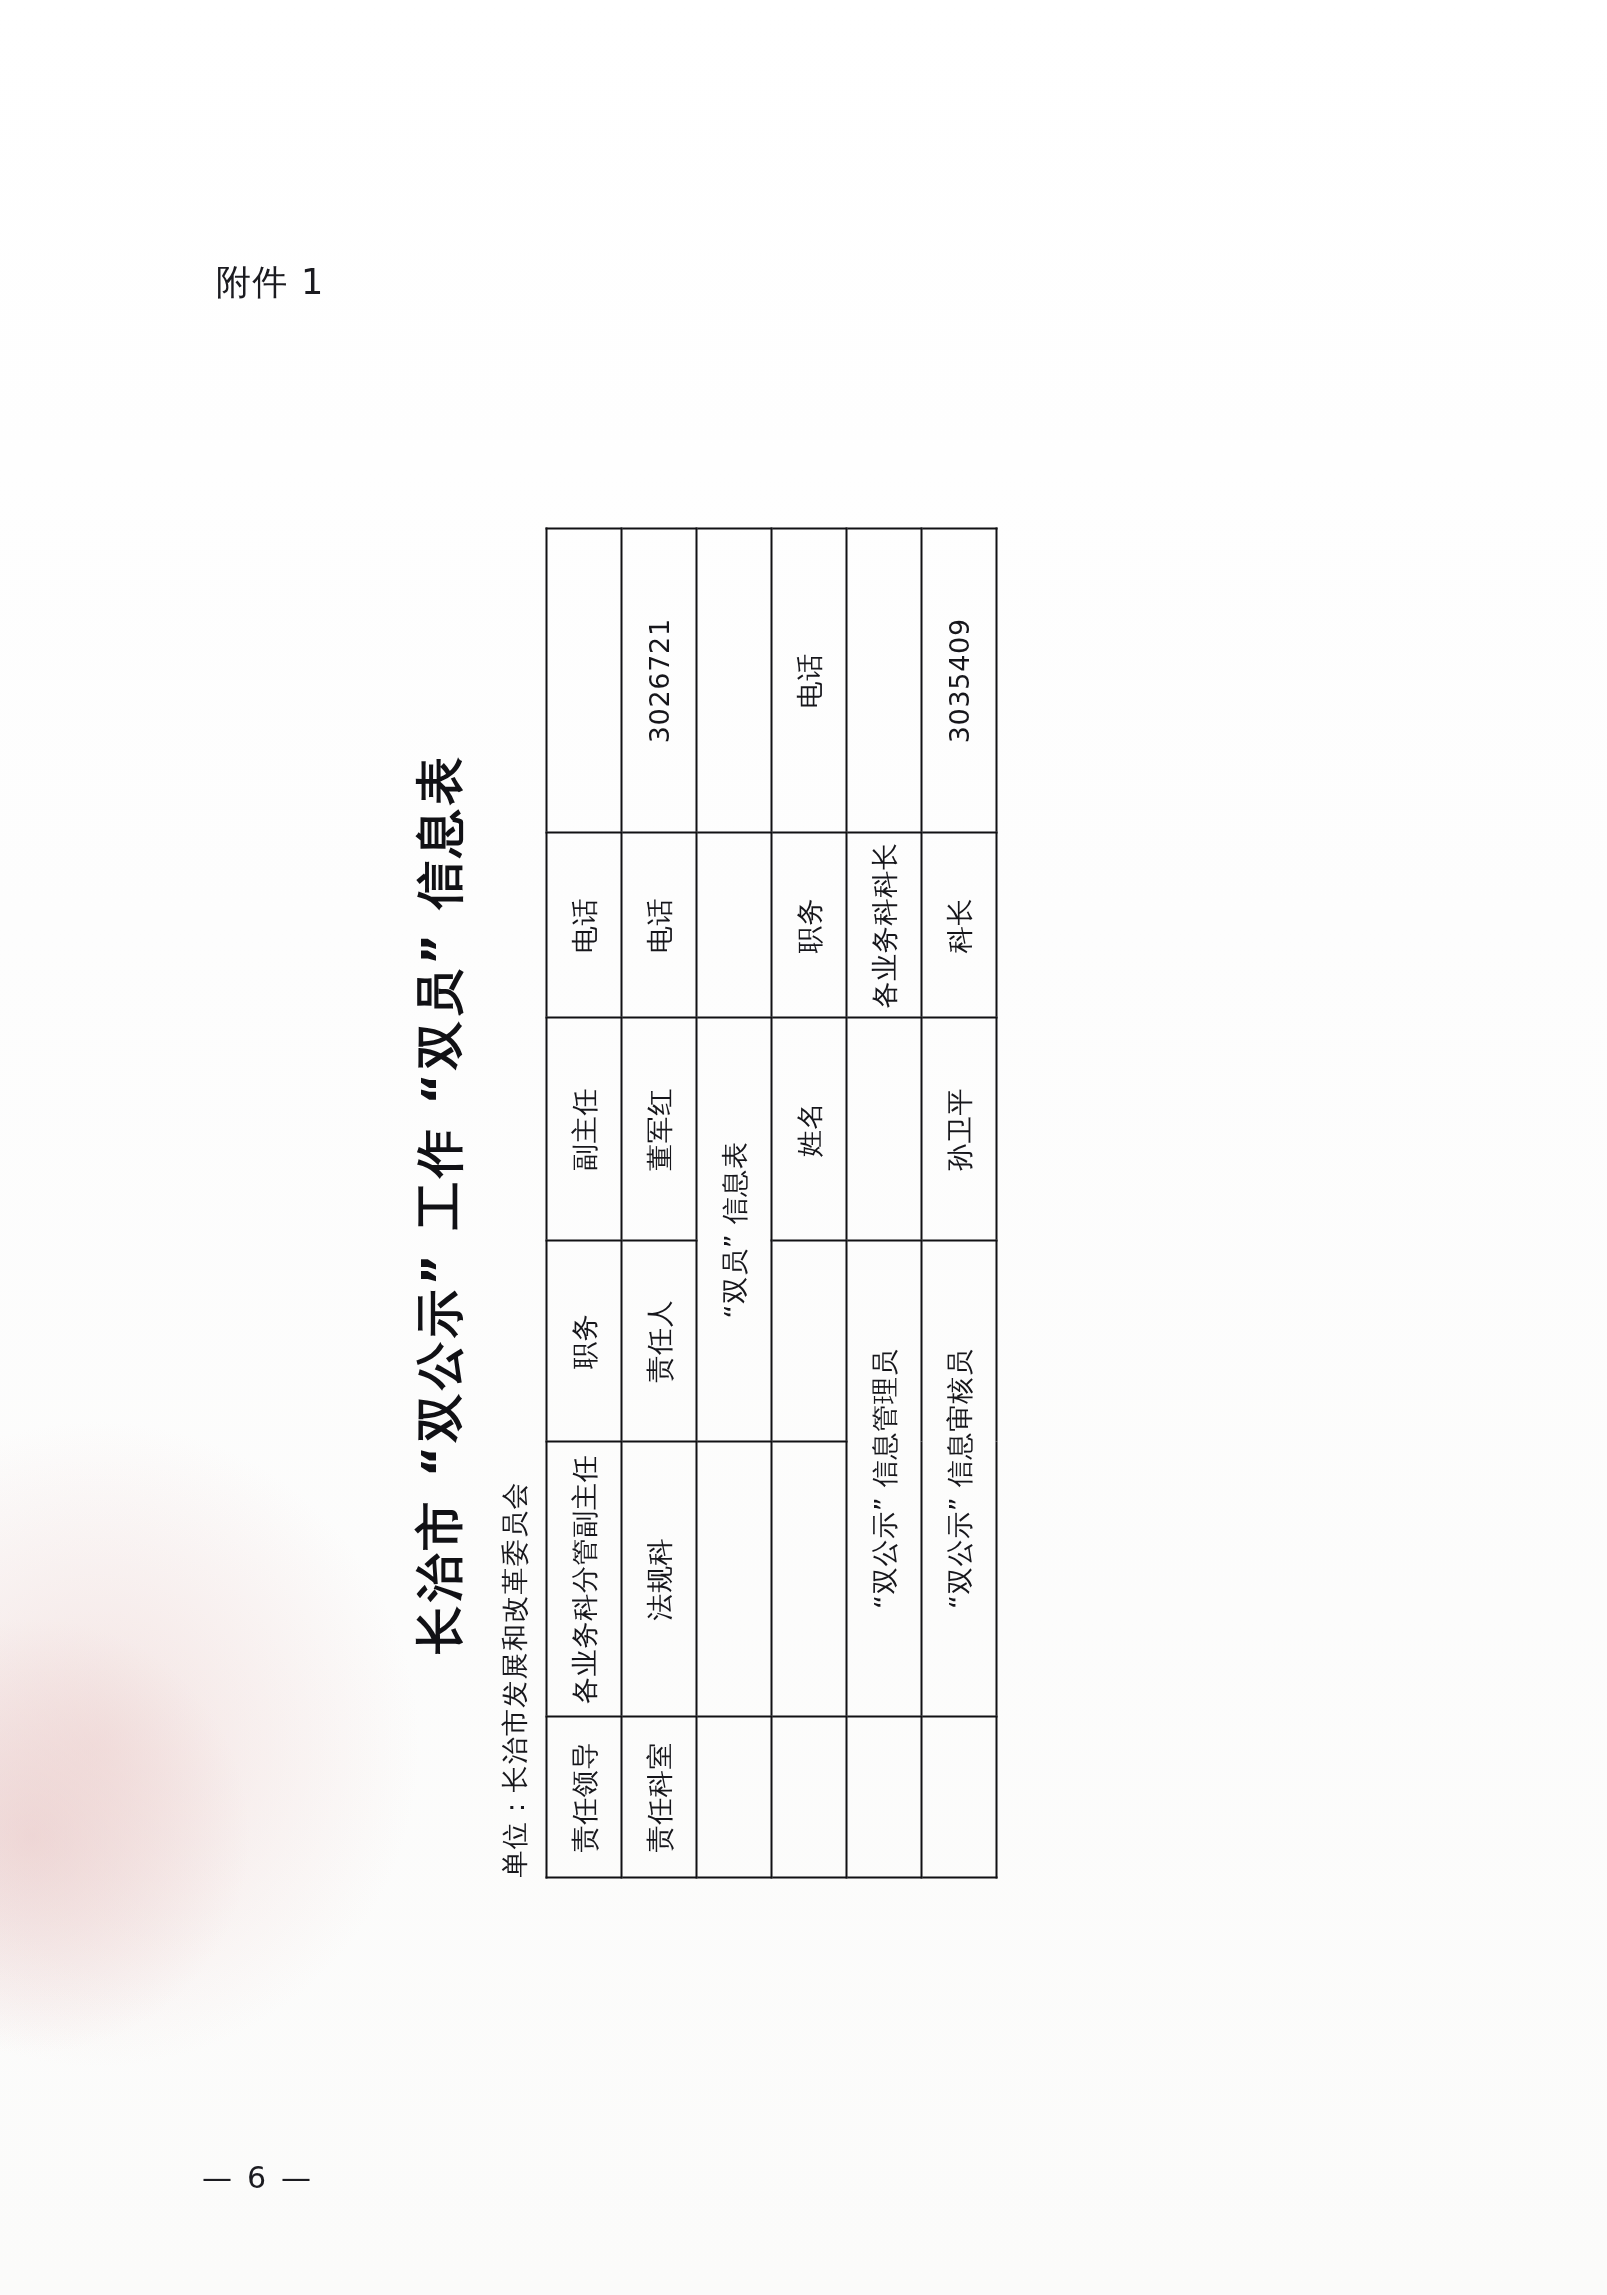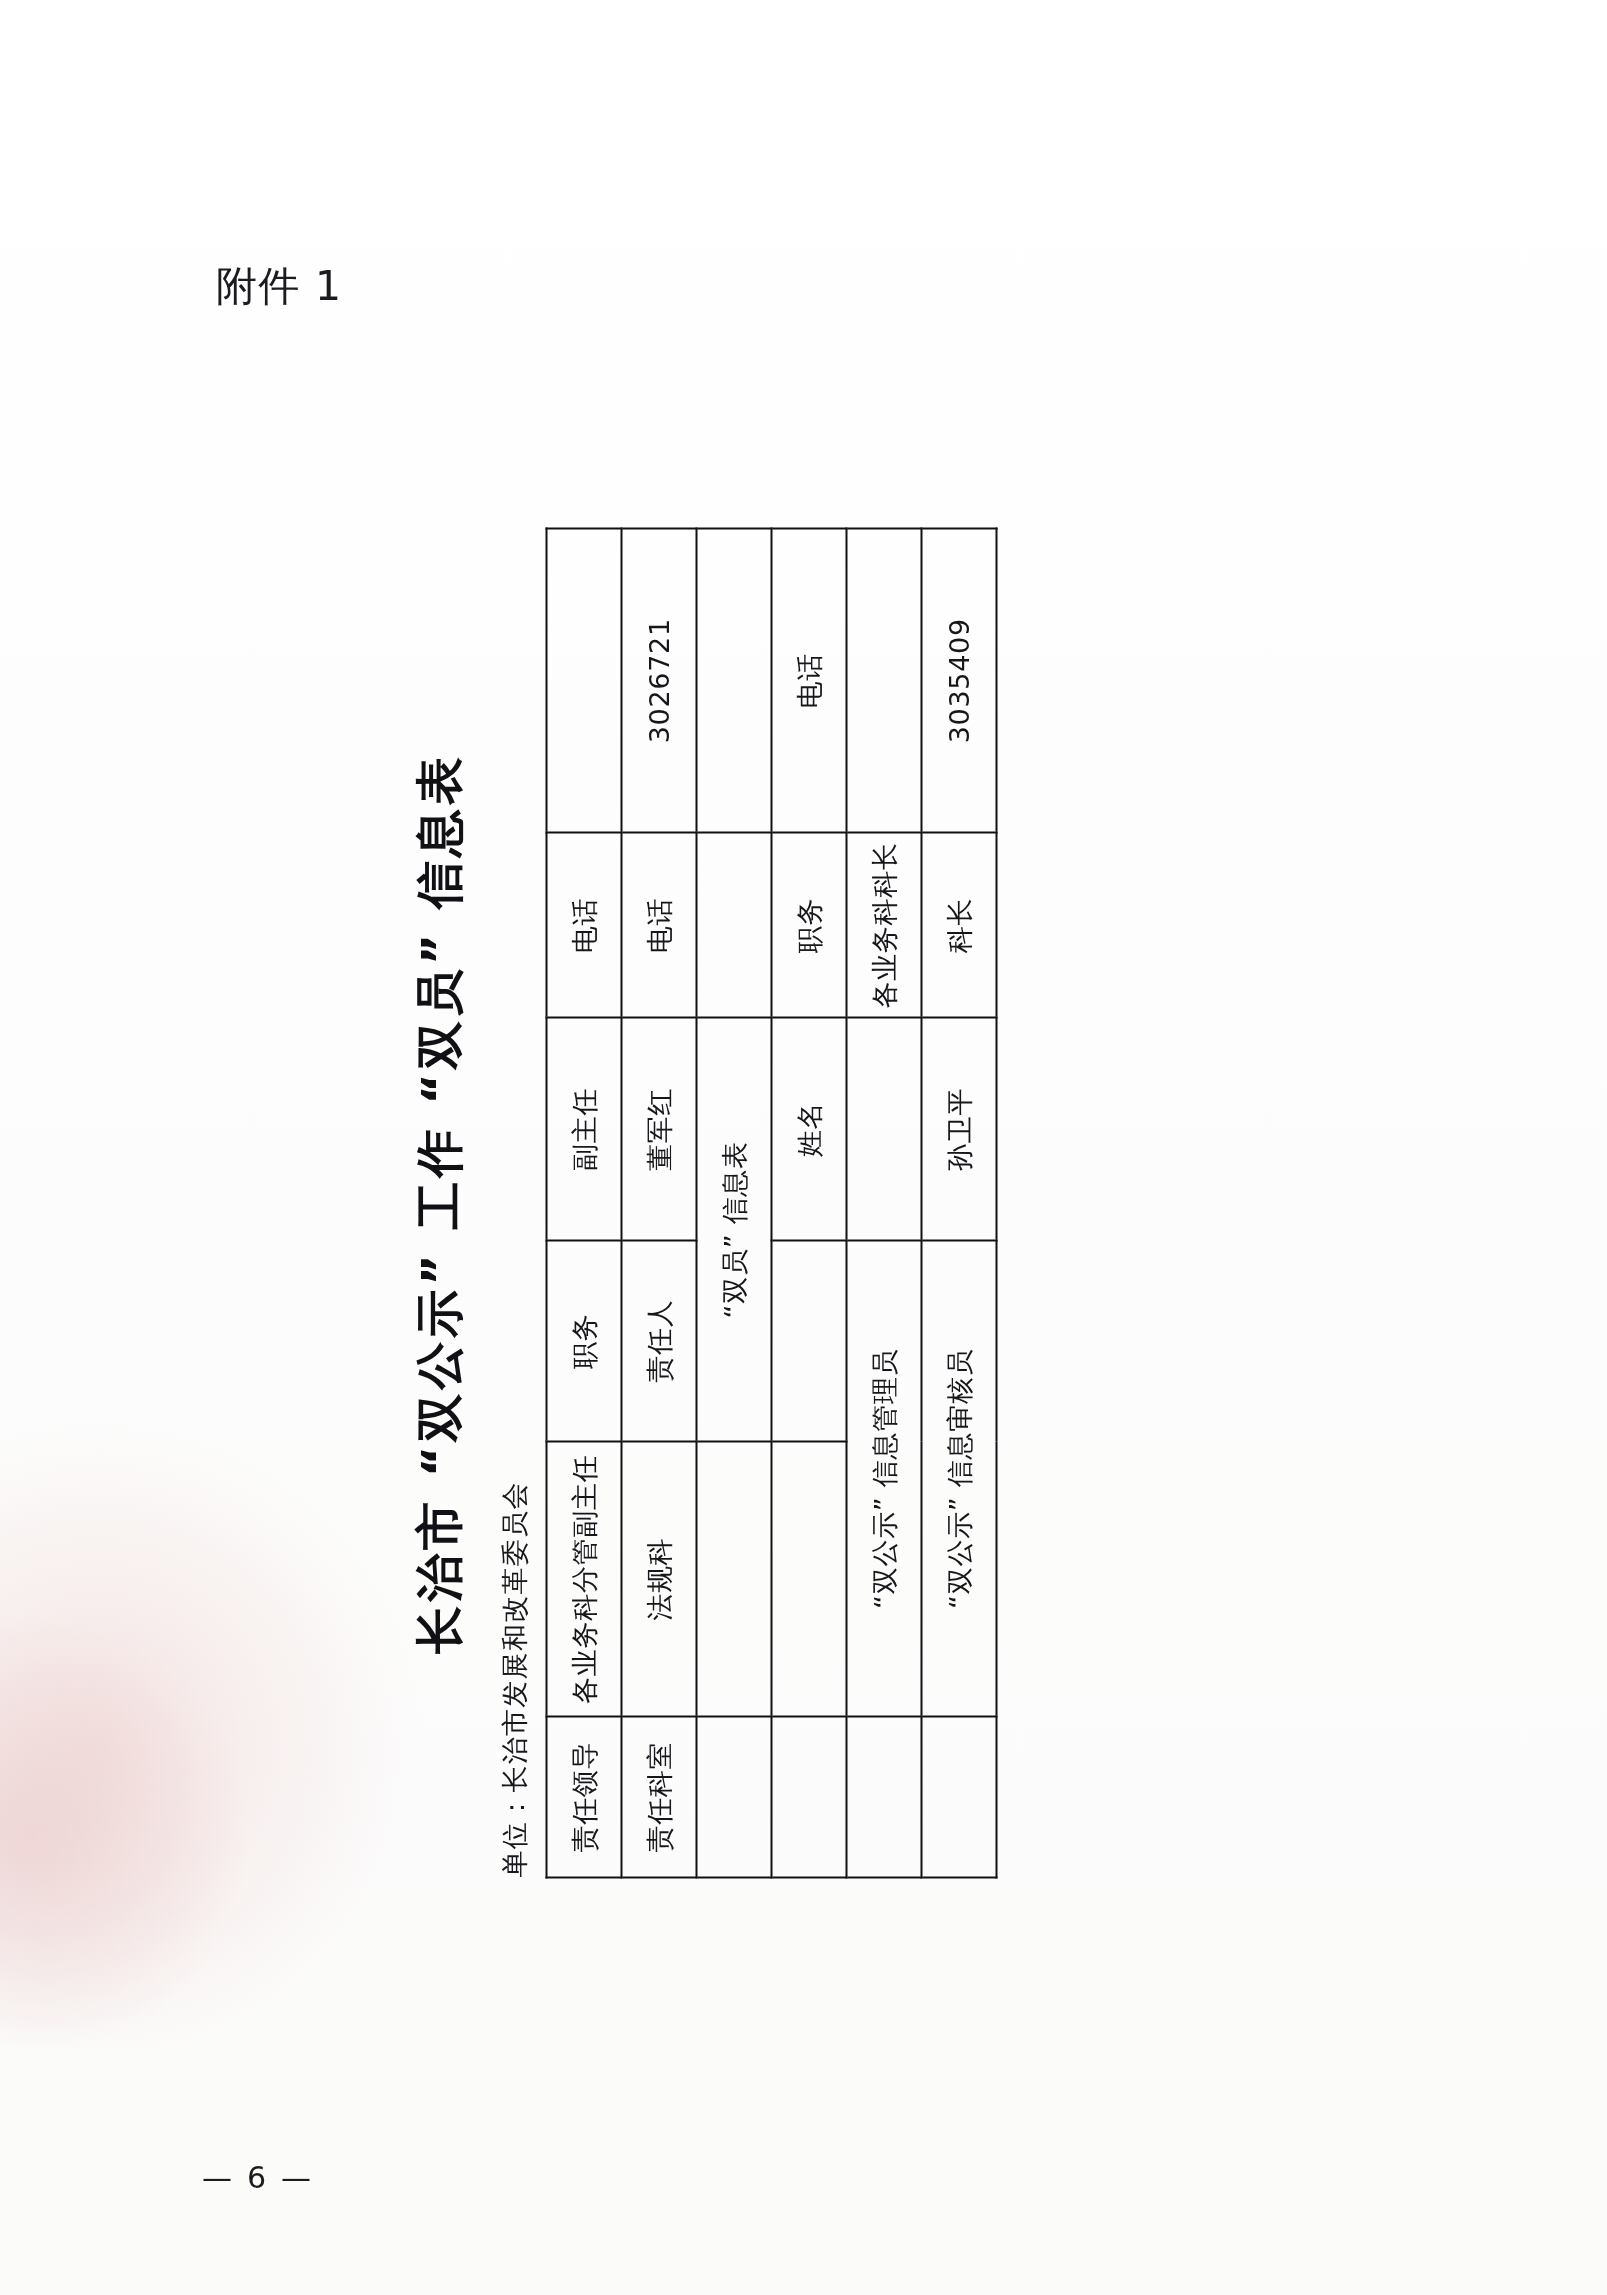--- a/index.html
+++ b/index.html
@@ -23,21 +23,21 @@
     background:
       radial-gradient(circle at 6% 76%, rgba(236,206,204,0.55) 0%, rgba(255,255,255,0) 14%),
       radial-gradient(circle at 2% 80%, rgba(226,186,186,0.5) 0%, rgba(255,255,255,0) 9%),
       linear-gradient(180deg, #ffffff 0%, #fdfdfd 40%, #fbfbfa 100%);
   }
 
   .attachment-label {
     position: absolute;
     left: 216px;
     top: 259px;
-    font-size: 41px;
+    font-size: 35px;
     letter-spacing: 1.3px;
     font-family: "DejaVu Sans", sans-serif;
     color: #1b1b20;
   }
 
   .page-number {
     position: absolute;
     left: 202px;
     top: 2160px;
     font-size: 30px;

